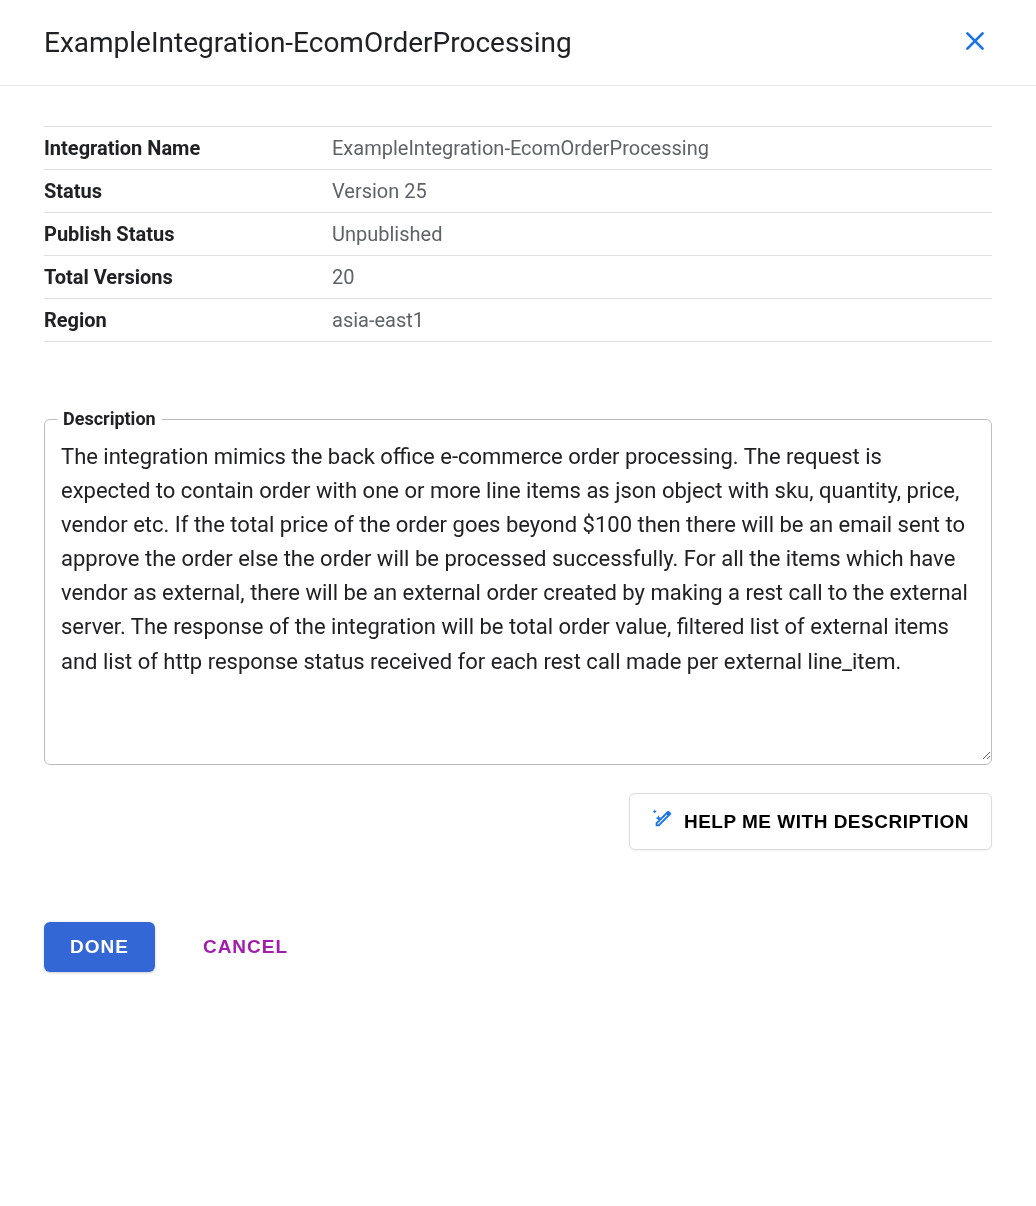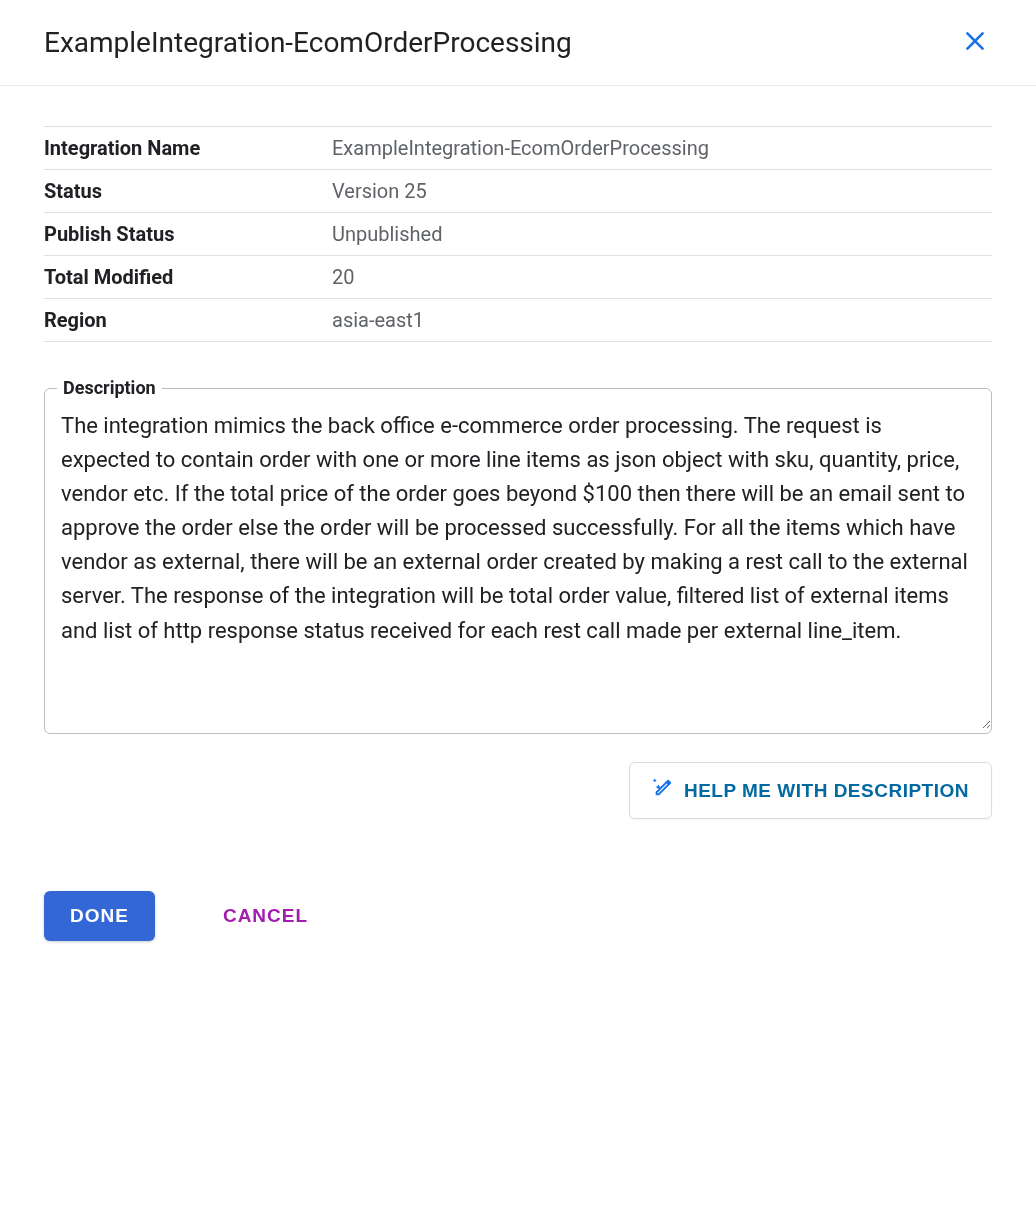--- a/index.html
+++ b/index.html
@@ -74,21 +74,21 @@
       vertical-align: middle;
     }
     .redacted {
       display: inline-block;
       background: #000;
       width: 296px;
       height: 26px;
       vertical-align: middle;
     }
     .description-section {
-      margin-top: 46px;
+      margin-top: 77px;
       position: relative;
     }
     .description-fieldset {
       border: 1px solid #bdbdbd;
       border-radius: 6px;
       padding: 0;
       position: relative;
     }
     .description-legend {
       position: absolute;
@@ -122,33 +122,33 @@
     .help-btn {
       display: flex;
       align-items: center;
       gap: 10px;
       background: #fff;
       border: 1px solid #dadce0;
       border-radius: 6px;
       padding: 14px 22px;
       font-size: 19px;
       font-weight: 600;
-      color: #0369a1;
+      color: #000000;
       cursor: pointer;
       letter-spacing: 0.5px;
       box-shadow: 0 1px 2px rgba(0,0,0,0.05);
     }
     .help-btn svg {
       width: 22px;
       height: 22px;
     }
     .actions {
       display: flex;
       align-items: center;
-      gap: 60px;
+      gap: 40px;
       margin-top: 72px;
     }
     .done-btn {
       background: #3367d6;
       color: #fff;
       border: none;
       border-radius: 6px;
       padding: 14px 26px;
       font-size: 19px;
       font-weight: 600;
@@ -192,21 +192,21 @@
         </tr>
         <tr class="info-row">
           <td class="info-label">Status</td>
           <td class="info-value">Version 25</td>
         </tr>
         <tr class="info-row">
           <td class="info-label">Publish Status</td>
           <td class="info-value">Unpublished</td>
         </tr>
         <tr class="info-row">
-          <td class="info-label">Total Modified</td>
+          <td class="info-label">Total Versions</td>
           <td class="info-value">20</td>
         </tr>
         <tr class="info-row">
           <td class="info-label">Region</td>
           <td class="info-value">asia-east1</td>
         </tr>
       </tbody>
     </table>
 
     <div class="description-section">

